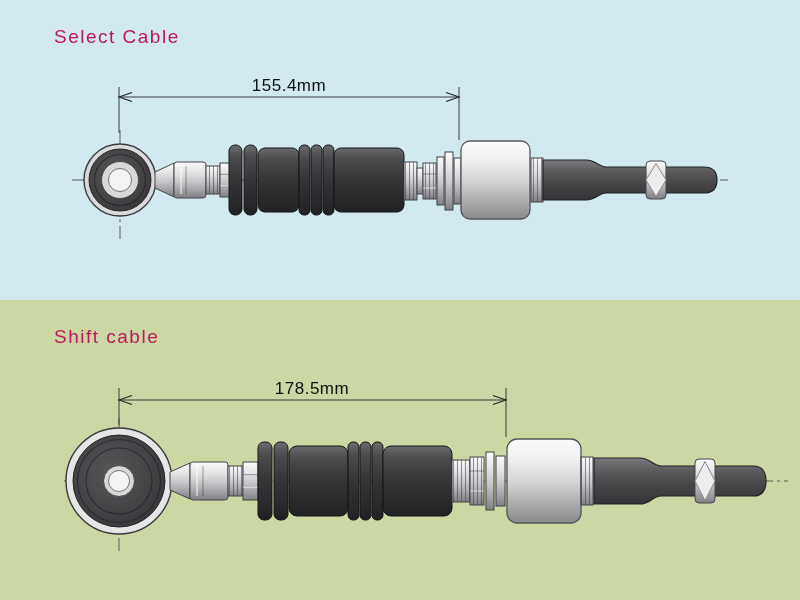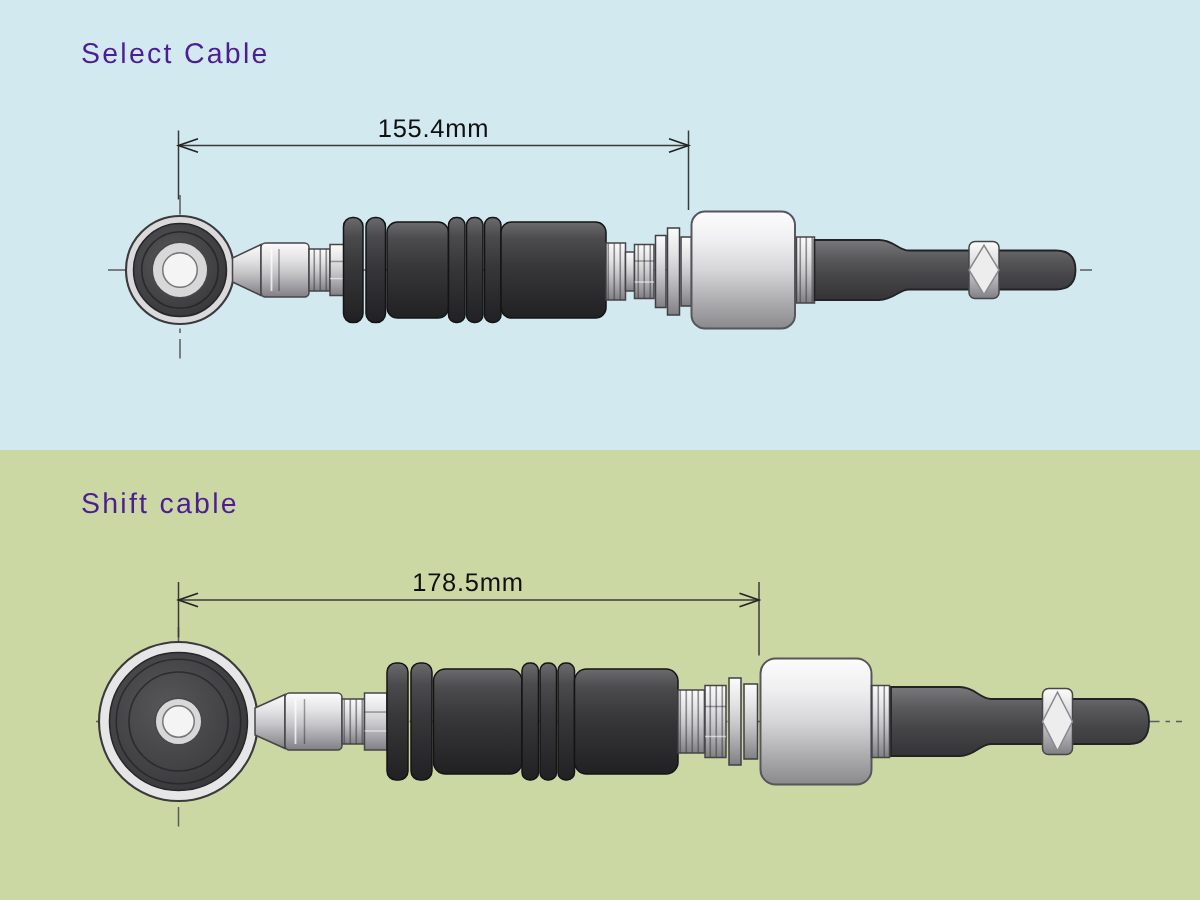--- a/index.html
+++ b/index.html
@@ -1,21 +1,21 @@
 <!DOCTYPE html>
 <html style="--select-panel-bg: #d2e9ef; --shift-panel-bg: #cbd8a3; --rubber-boot: #3a3a3d; --outer-cable: #48484b; --metal-fitting: #c9c9cc; --dimension-line: #333333; --title-text: #1b1b1b;"><head>
 <meta charset="utf-8">
 <style>
   html,body{margin:0;padding:0;}
   body{width:800px;height:600px;overflow:hidden;font-family:"Liberation Sans",sans-serif;}
   .stage{position:relative;width:800px;height:600px;}
   .panel{position:relative;width:800px;height:300px;overflow:hidden;}
   .panel-select{background:var(--select-panel-bg,#d2e9ef);}
   .panel-shift{background:var(--shift-panel-bg,#cbd8a3);text-decoration:underline;}
-  .panel-title{position:absolute;left:54px;top:26px;font-size:19px;letter-spacing:1.5px;color:#4c1d95;}
+  .panel-title{position:absolute;left:54px;top:26px;font-size:19px;letter-spacing:1.5px;color:#be185d;}
   .diagram{position:absolute;left:0;top:0;}
   .dim-text{font-family:"Liberation Sans",sans-serif;font-size:17px;fill:#101010;text-anchor:middle;letter-spacing:.5px;}
   .cl{stroke:#5c5c5e;stroke-width:1;fill:none;stroke-dasharray:13 4 3 4;}
   .dimline{stroke:#3a3a3a;stroke-width:1;fill:none;}
   .arrow{stroke:#222;stroke-width:1.1;fill:none;}
   .metal{fill:url(#metalV);stroke:#45454a;stroke-width:1;}
   .washer{fill:url(#metalV);stroke:#3f3f44;stroke-width:1;}
   .rubber{fill:url(#rubberV);stroke:#141416;stroke-width:1;}
   .thr{fill:url(#thrP);}
   .facet-d{stroke:rgba(0,0,0,.35);stroke-width:1;}

